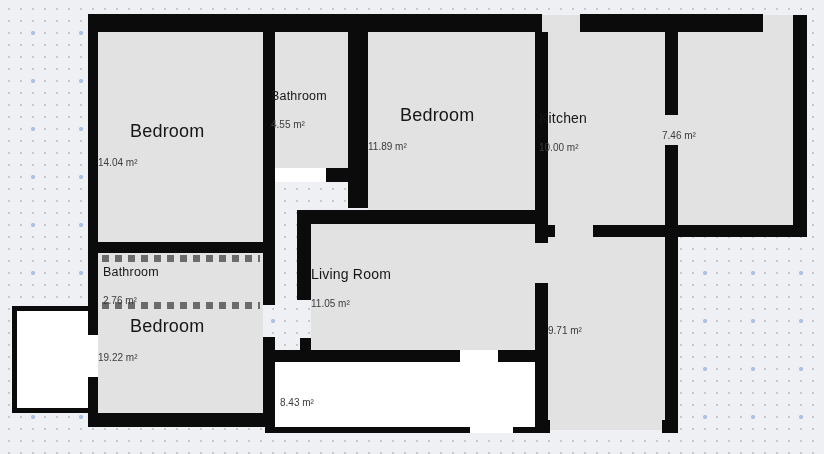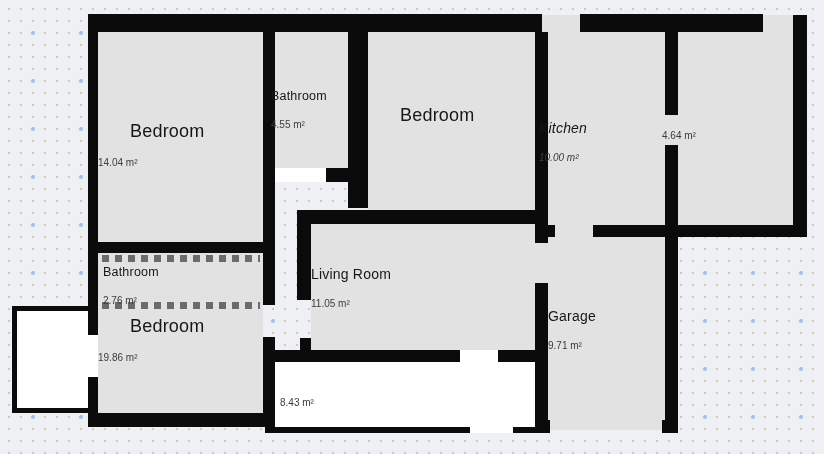--- a/index.html
+++ b/index.html
@@ -86,41 +86,41 @@
   <div class="room-label" style="left:98px;top:122px;width:165px;">
     <div class="room-name lg">Bedroom</div>
     <div class="room-area">14.04 m²</div>
   </div>
   <div class="room-label" style="left:271px;top:90px;width:80px;">
     <div class="room-name sm">Bathroom</div>
     <div class="room-area">4.55 m²</div>
   </div>
   <div class="room-label" style="left:368px;top:106px;width:167px;">
     <div class="room-name lg">Bedroom</div>
+    <div class="room-area">11.89 m²</div>
   </div>
-  <div class="room-label" style="left:539px;top:121px;width:120px;font-style:italic;">
+  <div class="room-label" style="left:539px;top:111px;width:120px;">
     <div class="room-name md">Kitchen</div>
     <div class="room-area">10.00 m²</div>
   </div>
   <div class="room-label" style="left:662px;top:114px;width:141px;">
-    <div class="room-area">4.64 m²</div>
+    <div class="room-area">7.46 m²</div>
   </div>
   <div class="room-label" style="left:103px;top:266px;width:158px;">
     <div class="room-name sm">Bathroom</div>
     <div class="room-area">2.76 m²</div>
   </div>
   <div class="room-label" style="left:98px;top:317px;width:165px;">
     <div class="room-name lg">Bedroom</div>
-    <div class="room-area">19.86 m²</div>
+    <div class="room-area">19.22 m²</div>
   </div>
   <div class="room-label" style="left:311px;top:267px;width:224px;">
     <div class="room-name md">Living Room</div>
     <div class="room-area">11.05 m²</div>
   </div>
   <div class="room-label" style="left:548px;top:309px;width:117px;">
-    <div class="room-name md">Garage</div>
     <div class="room-area">9.71 m²</div>
   </div>
   <div class="room-label" style="left:280px;top:381px;width:242px;">
     <div class="room-area">8.43 m²</div>
   </div>
 
 </div>
 
 </body></html>

